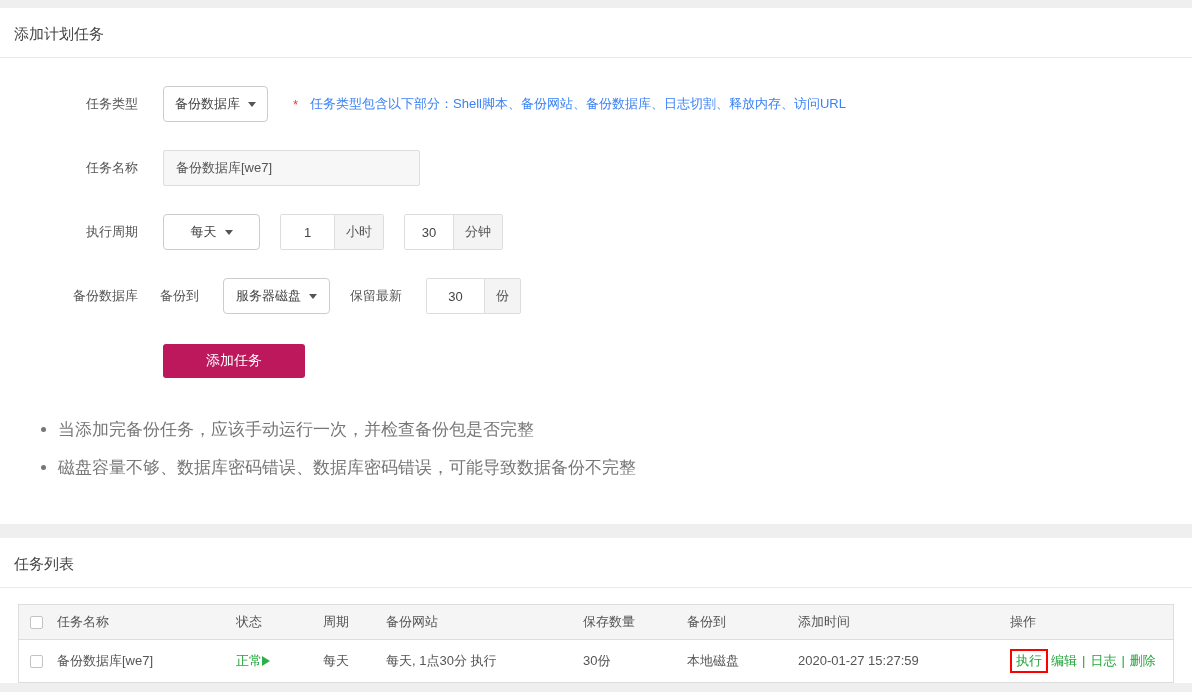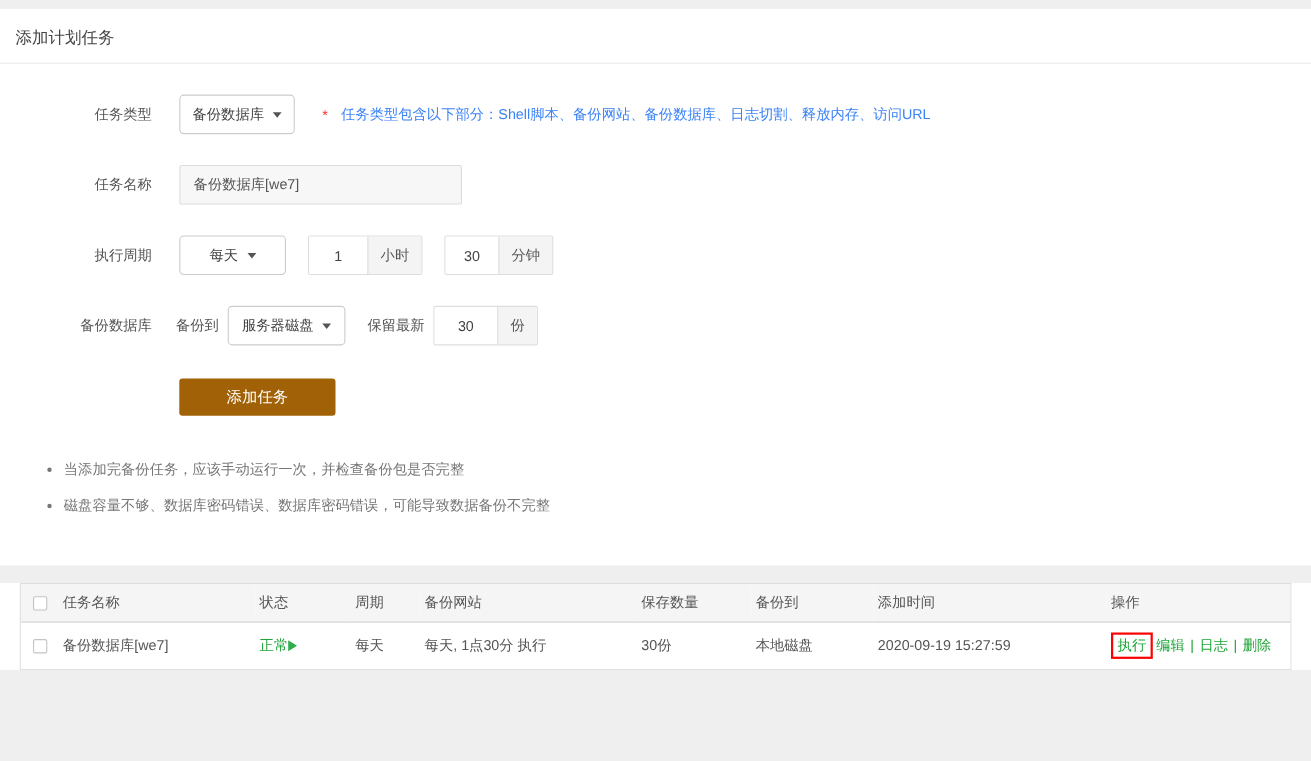--- a/index.html
+++ b/index.html
@@ -9,21 +9,21 @@
 
   .panel { background: #ffffff; width: 100%; }
   .panel-header { font-size: 15px; color: #444; padding: 17px 14px 13px 14px; border-bottom: 1px solid #eaeaea; }
 
   
   .panel-body { padding-bottom: 30px; }
   .form-row { display: flex; align-items: center; margin-top: 28px; }
   .form-label { width: 138px; text-align: right; font-size: 13px; color: #555; flex-shrink: 0; }
   .ml25 { margin-left: 25px; }
   .ml20 { margin-left: 20px; }
-  .ml12 { margin-left: 8px; }
+  .ml12 { margin-left: 24px; }
 
   .select-btn { height: 36px; border: 1px solid #ccc; border-radius: 4px; background: #fff;
     font-size: 13px; color: #444; display: inline-flex; align-items: center; justify-content: center;
     gap: 8px; cursor: pointer; flex-shrink: 0; }
   .w105 { width: 105px; } .w97 { width: 97px; } .w131 { width: 131px; } .w107 { width: 107px; }
   .caret { width: 0; height: 0; border-left: 4px solid transparent; border-right: 4px solid transparent;
     border-top: 5px solid #555; display: inline-block; }
 
   .required { color: #f33; font-size: 13px; margin-left: 25px; }
   .hint { color: #3b82f6; font-size: 13px; margin-left: 12px; }
@@ -31,24 +31,24 @@
   .text-input { height: 36px; width: 257px; background: #f7f7f7; border: 1px solid #ddd;
     border-radius: 2px; padding: 0 12px; font-size: 13px; color: #555; outline: none; }
 
   .input-group { display: inline-flex; align-items: stretch; height: 36px; border: 1px solid #ddd;
     border-radius: 2px; overflow: hidden; background: #fff; flex-shrink: 0; }
   .input-group input { border: none; outline: none; text-align: center; font-size: 13px; color: #444; }
   .num53 { width: 53px; } .num48 { width: 48px; } .num57 { width: 57px; }
   .input-addon { background: #f4f4f4; border-left: 1px solid #ddd; display: flex; align-items: center;
     padding: 0 11px; font-size: 13px; color: #555; }
 
-  .btn-green { display: block; margin: 30px 0 0 163px; background: #a16207; color: #fff; border: none;
+  .btn-green { display: block; margin: 30px 0 0 163px; background: #be185d; color: #fff; border: none;
     border-radius: 3px; width: 142px; height: 34px; font-size: 14px; cursor: pointer; }
 
-  .notes { margin: 40px 0 0 42px; padding-left: 16px; color: #777; font-size: 13px; list-style: disc; }
+  .notes { margin: 40px 0 0 42px; padding-left: 16px; color: #777; font-size: 17px; list-style: disc; }
   .notes li { margin-bottom: 15px; }
 
   
   .panel-list { margin-top: 14px; }
   .table-wrap { margin: 16px 18px 17px 18px; border: 1px solid #ddd; }
   table { width: 100%; border-collapse: collapse; font-size: 13px; color: #555; table-layout: fixed; }
   thead th { background: #f5f5f5; font-weight: normal; text-align: left; height: 34px;
     border-bottom: 1px solid #ddd; padding: 0 4px; color: #555; }
   tbody td { height: 43px; padding: 0 4px; background: #fff; }
   th.c-check, td.c-check { text-align: center; padding: 0; }
@@ -123,20 +123,21 @@
       <button class="btn-green">添加任务</button>
 
       <ul class="notes">
         <li>当添加完备份任务，应该手动运行一次，并检查备份包是否完整</li>
         <li>磁盘容量不够、数据库密码错误、数据库密码错误，可能导致数据备份不完整</li>
       </ul>
     </div>
   </section>
 
   <section class="panel panel-list">
+    <div class="panel-header">任务列表</div>
 
     <div class="table-wrap">
       <table>
         <colgroup>
           <col style="width:34px">
             <col style="width:179px">
             <col style="width:87px">
           <col style="width:63px">
             <col style="width:197px">
             <col style="width:104px">
@@ -164,21 +165,21 @@
             <td>
               <span class="status">
                 <span>正常</span>
                 <i class="play-icon"></i>
               </span>
             </td>
             <td>每天</td>
             <td>每天, 1点30分 执行</td>
             <td>30份</td>
             <td>本地磁盘</td>
-            <td>2020-09-19 15:27:59</td>
+            <td>2020-01-27 15:27:59</td>
             <td class="ops">
               <span class="red-box"><a>执行</a></span><a>编辑</a><span class="sep">|</span><a>日志</a><span class="sep">|</span><a>删除</a>
             </td>
           </tr>
         </tbody>
       </table>
     </div>
   </section>
 
 </div>

